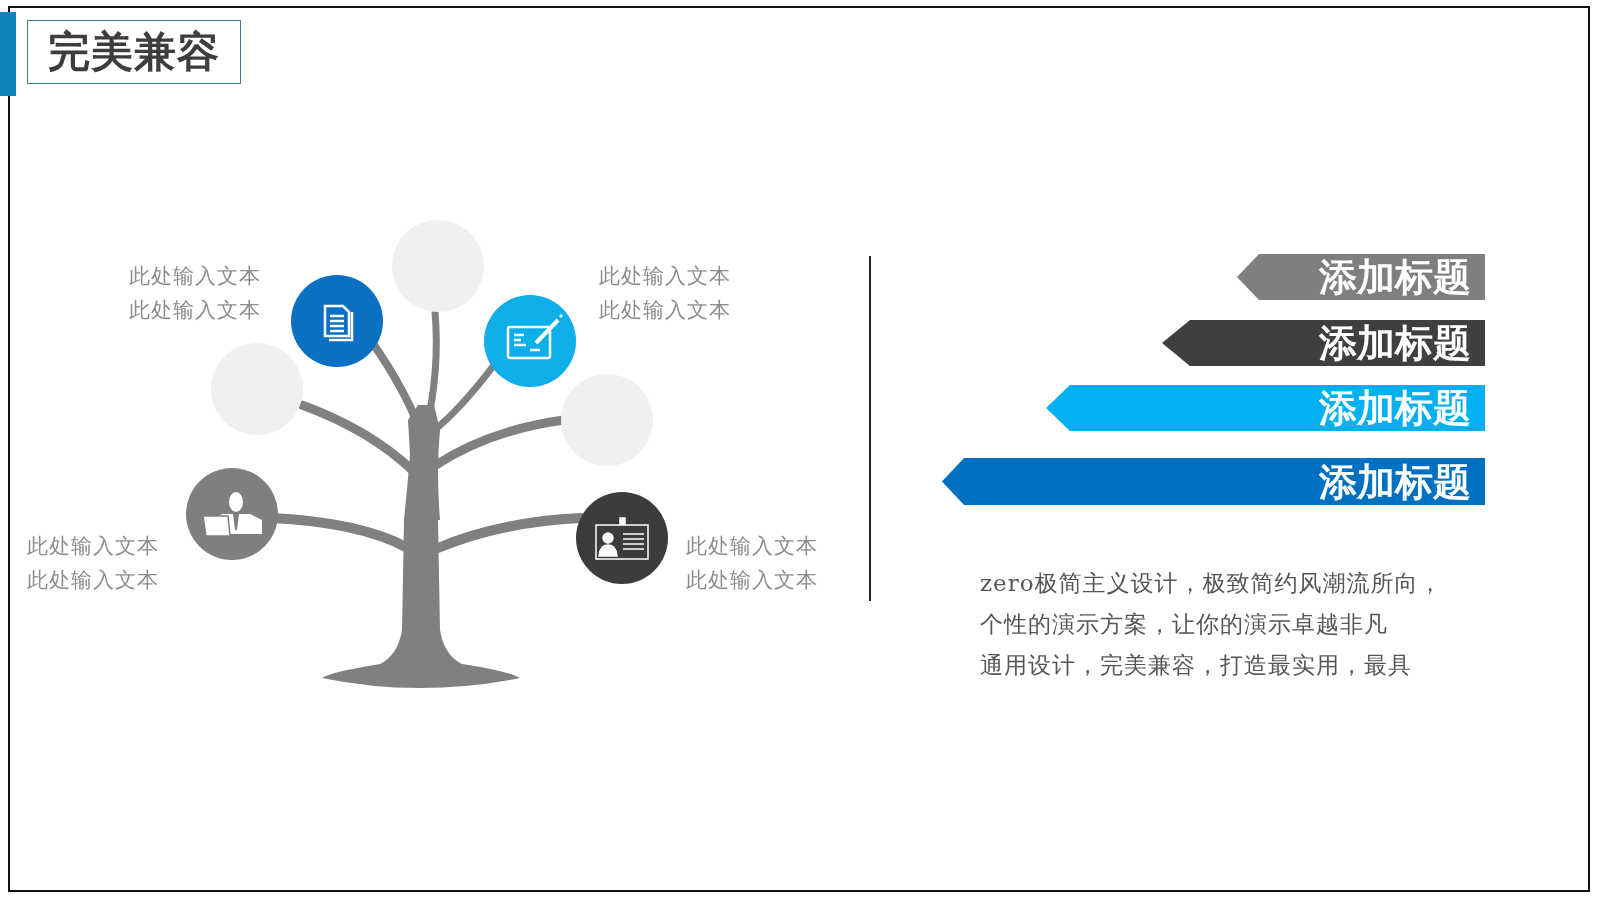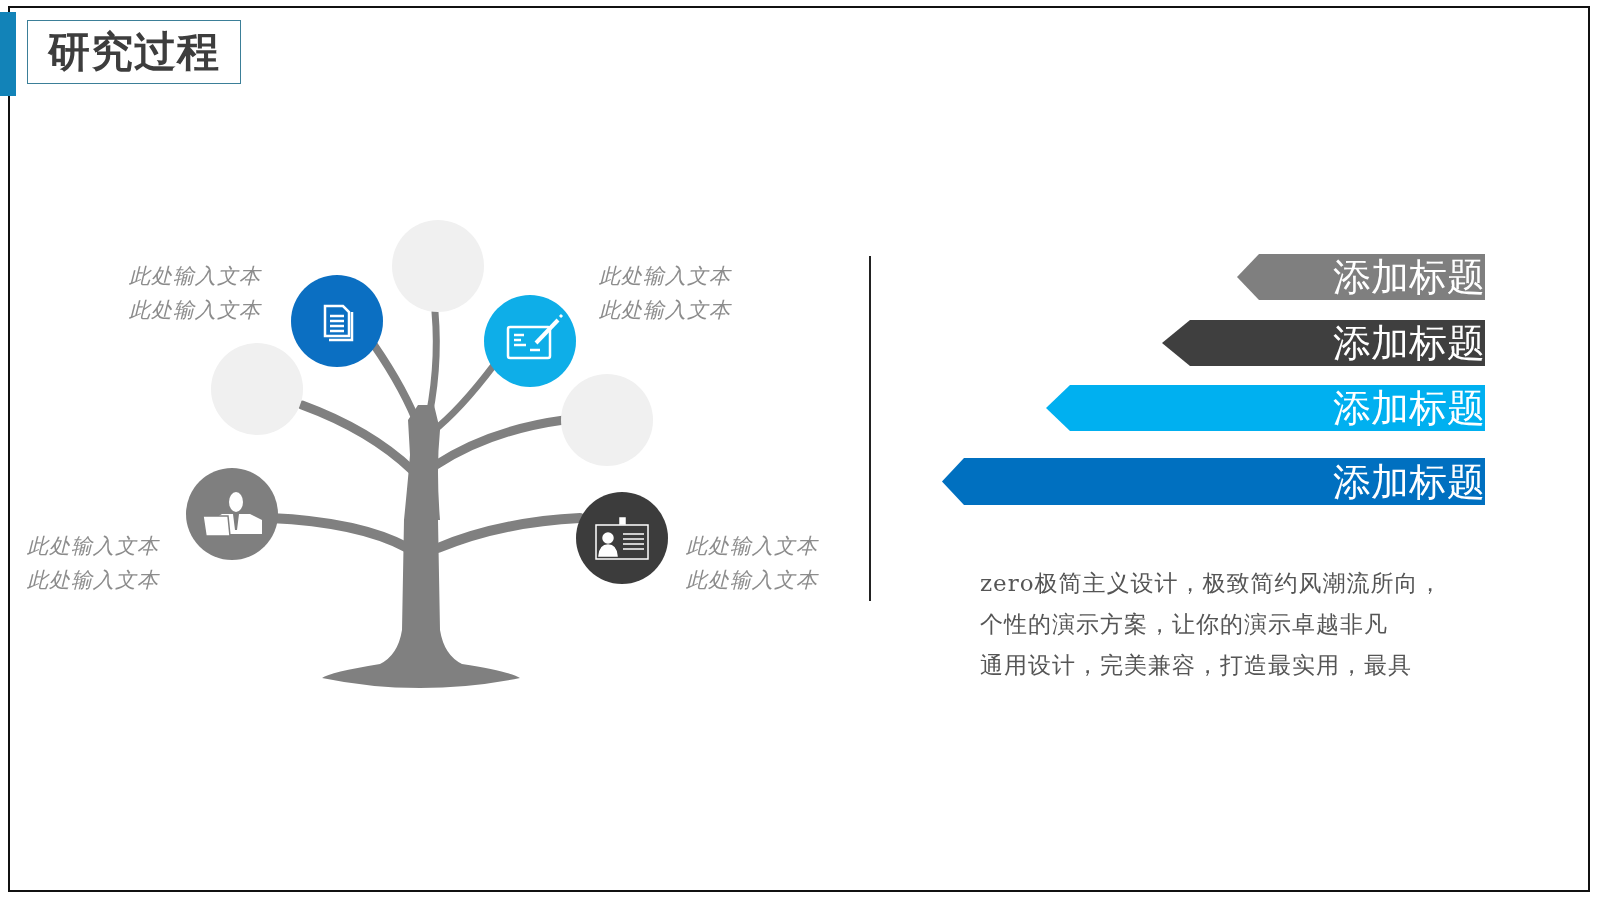--- a/index.html
+++ b/index.html
@@ -20,50 +20,50 @@
     position: absolute; left: 27px; top: 20px; width: 214px; height: 64px;
     border: 1px solid #3b7f98; box-sizing: border-box; background: #fff;
     display: flex; align-items: center; justify-content: center;
   }
   .title-box span {
     font-size: 42px; font-weight: bold; color: #3d3d3d; letter-spacing: 1px;
   }
   .tree { position: absolute; left: 0; top: 0; }
   .label {
     position: absolute; font-family: "DejaVu Serif", "Liberation Serif", serif;
-    font-size: 21px; color: #8c8c8c; line-height: 34px; letter-spacing: 1px; font-style: italic;
+    font-size: 21px; color: #8c8c8c; line-height: 34px; letter-spacing: 1px;
   }
   .label div { white-space: nowrap; }
   .divider {
     position: absolute; left: 869px; top: 256px; width: 2px; height: 345px;
     background: #222;
   }
   .banner {
     position: absolute; height: 46px;
     display: flex; align-items: center; justify-content: flex-end;
-    box-sizing: border-box; 
+    box-sizing: border-box; padding-right: 14px; font-weight: bold;
   }
   .banner span {
     color: #ffffff; font-size: 38px; letter-spacing: 0px; line-height: 46px;
     white-space: nowrap;
   }
   .desc {
     position: absolute; left: 980px; top: 563px; width: 520px;
     font-family: "DejaVu Serif", "Liberation Serif", serif;
     font-size: 23px; color: #555555; line-height: 41px; letter-spacing: 1px;
   }
   .desc div { white-space: nowrap; }
 </style>
 </head>
 <body>
 
 <div class="frame"></div>
 <div class="accent-bar"></div>
 <div class="title-box">
-  <span>研究过程</span>
+  <span>完美兼容</span>
 </div>
 
 <svg class="tree" width="880" height="720" viewBox="0 0 880 720">
   <g fill="#808080" stroke="none">
 
     <path d="M322,678 Q330,672 380,664 Q398,655 402,630 L404,520 L438,520 L440,630 Q444,655 462,664 Q512,672 520,678 Q470,688 420,688 Q370,688 322,678 Z"></path>
 
     <path d="M404,520 Q408,480 410,455 L408,420 L418,405 L434,405 L440,430 Q436,470 440,520 Z"></path>
   </g>
   <g fill="none" stroke="#808080" stroke-linecap="round">

